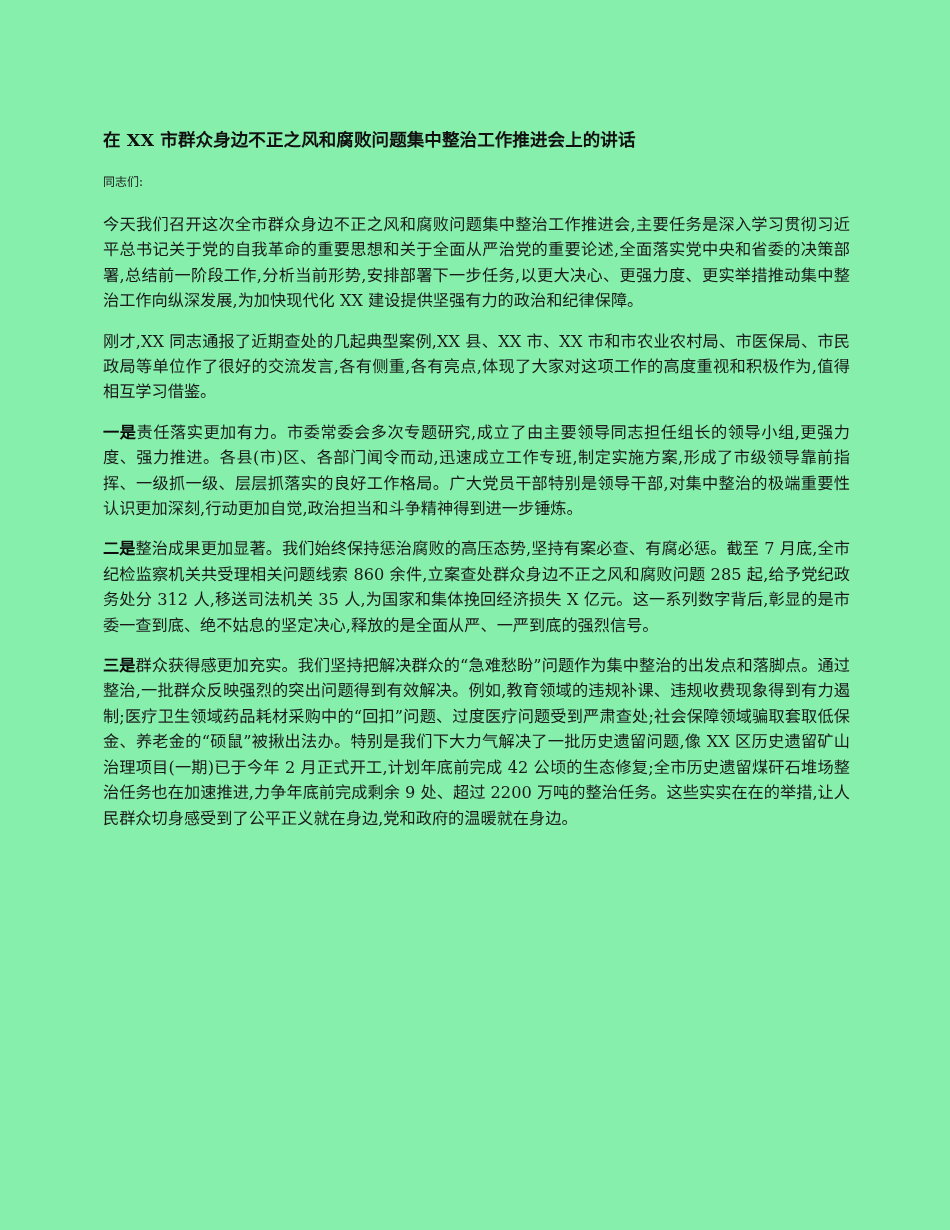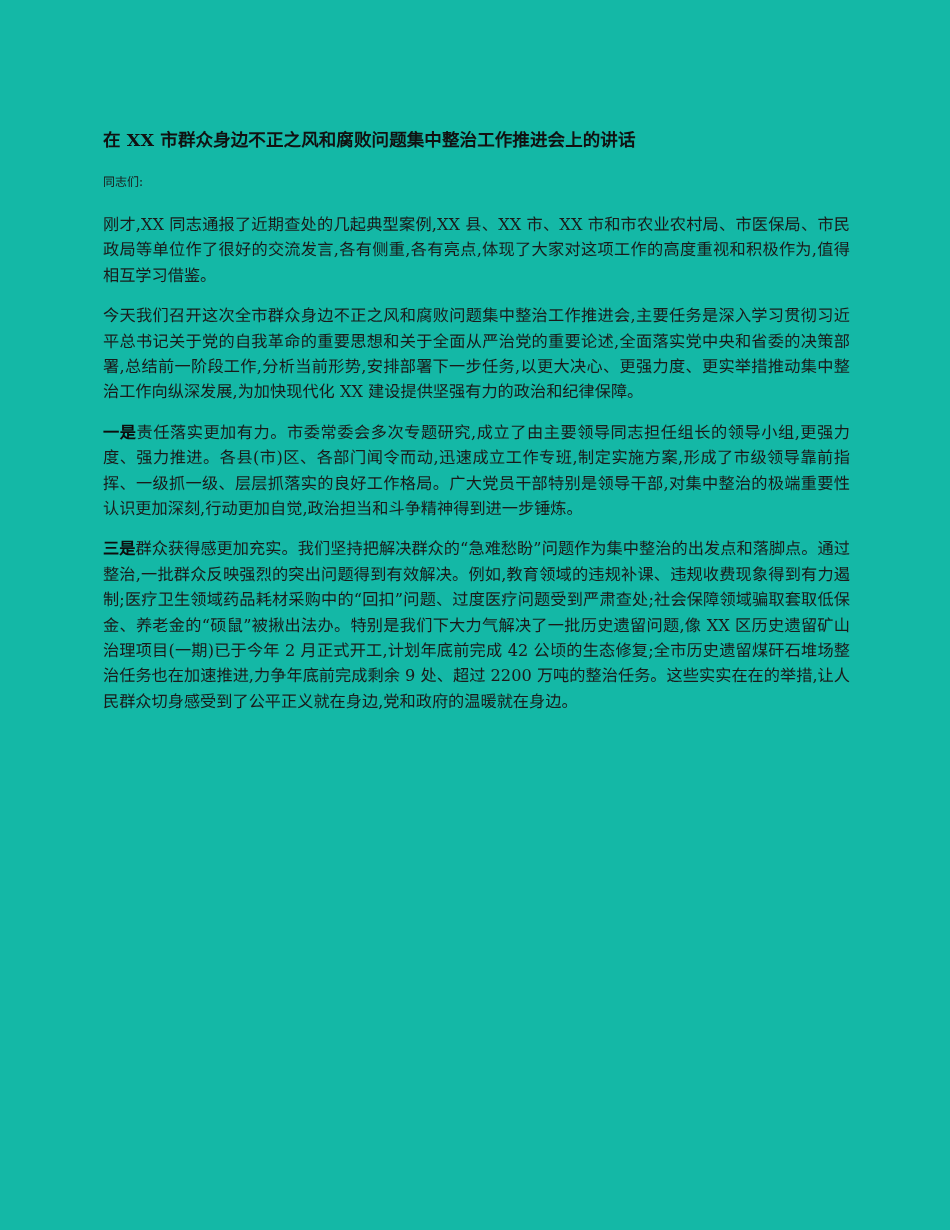--- a/index.html
+++ b/index.html
@@ -14,21 +14,21 @@
     overflow: hidden;
     font-family: "DejaVu Serif", "Liberation Serif", serif;
     color: #1a1a1a;
     -webkit-font-smoothing: antialiased;
   }
   .page {
     box-sizing: border-box;
     width: 950px;
     min-height: 1230px;
     padding: 128px 100px 60px 103px;
-    background: #14b8a6;
+    background: #86efac;
   }
   .doc-title {
     font-size: 17.5px;
     font-weight: bold;
     line-height: 1.45;
     margin: 0 0 20px 0;
     letter-spacing: 0.1px;
     color: #111111;
   }
   .salutation {
@@ -58,31 +58,34 @@
 </head>
 <body>
 
 <div class="page">
 
   <h1 class="doc-title">在 XX 市群众身边不正之风和腐败问题集中整治工作推进会上的讲话</h1>
 
   <p class="salutation">同志们:</p>
 
   <p class="para">
-    <span class="lead"></span><span>刚才,XX 同志通报了近期查处的几起典型案例,XX 县、XX 市、XX 市和市农业农村局、市医保局、市民政局等单位作了很好的交流发言,各有侧重,各有亮点,体现了大家对这项工作的高度重视和积极作为,值得相互学习借鉴。</span>
+    <span class="lead"></span><span>今天我们召开这次全市群众身边不正之风和腐败问题集中整治工作推进会,主要任务是深入学习贯彻习近平总书记关于党的自我革命的重要思想和关于全面从严治党的重要论述,全面落实党中央和省委的决策部署,总结前一阶段工作,分析当前形势,安排部署下一步任务,以更大决心、更强力度、更实举措推动集中整治工作向纵深发展,为加快现代化 XX 建设提供坚强有力的政治和纪律保障。</span>
   </p>
 
   <p class="para">
-    <span class="lead"></span><span>今天我们召开这次全市群众身边不正之风和腐败问题集中整治工作推进会,主要任务是深入学习贯彻习近平总书记关于党的自我革命的重要思想和关于全面从严治党的重要论述,全面落实党中央和省委的决策部署,总结前一阶段工作,分析当前形势,安排部署下一步任务,以更大决心、更强力度、更实举措推动集中整治工作向纵深发展,为加快现代化 XX 建设提供坚强有力的政治和纪律保障。</span>
+    <span class="lead"></span><span>刚才,XX 同志通报了近期查处的几起典型案例,XX 县、XX 市、XX 市和市农业农村局、市医保局、市民政局等单位作了很好的交流发言,各有侧重,各有亮点,体现了大家对这项工作的高度重视和积极作为,值得相互学习借鉴。</span>
   </p>
 
 
   <p class="para">
     <span class="lead">一是</span><span>责任落实更加有力。市委常委会多次专题研究,成立了由主要领导同志担任组长的领导小组,更强力度、强力推进。各县(市)区、各部门闻令而动,迅速成立工作专班,制定实施方案,形成了市级领导靠前指挥、一级抓一级、层层抓落实的良好工作格局。广大党员干部特别是领导干部,对集中整治的极端重要性认识更加深刻,行动更加自觉,政治担当和斗争精神得到进一步锤炼。</span>
   </p>
 
+  <p class="para">
+    <span class="lead">二是</span><span>整治成果更加显著。我们始终保持惩治腐败的高压态势,坚持有案必查、有腐必惩。截至 7 月底,全市纪检监察机关共受理相关问题线索 860 余件,立案查处群众身边不正之风和腐败问题 285 起,给予党纪政务处分 312 人,移送司法机关 35 人,为国家和集体挽回经济损失 X 亿元。这一系列数字背后,彰显的是市委一查到底、绝不姑息的坚定决心,释放的是全面从严、一严到底的强烈信号。</span>
+  </p>
 
   <p class="para">
     <span class="lead">三是</span><span>群众获得感更加充实。我们坚持把解决群众的“急难愁盼”问题作为集中整治的出发点和落脚点。通过整治,一批群众反映强烈的突出问题得到有效解决。例如,教育领域的违规补课、违规收费现象得到有力遏制;医疗卫生领域药品耗材采购中的“回扣”问题、过度医疗问题受到严肃查处;社会保障领域骗取套取低保金、养老金的“硕鼠”被揪出法办。特别是我们下大力气解决了一批历史遗留问题,像 XX 区历史遗留矿山治理项目(一期)已于今年 2 月正式开工,计划年底前完成 42 公顷的生态修复;全市历史遗留煤矸石堆场整治任务也在加速推进,力争年底前完成剩余 9 处、超过 2200 万吨的整治任务。这些实实在在的举措,让人民群众切身感受到了公平正义就在身边,党和政府的温暖就在身边。</span>
   </p>
 
 
 </div>
 
 </body></html>

